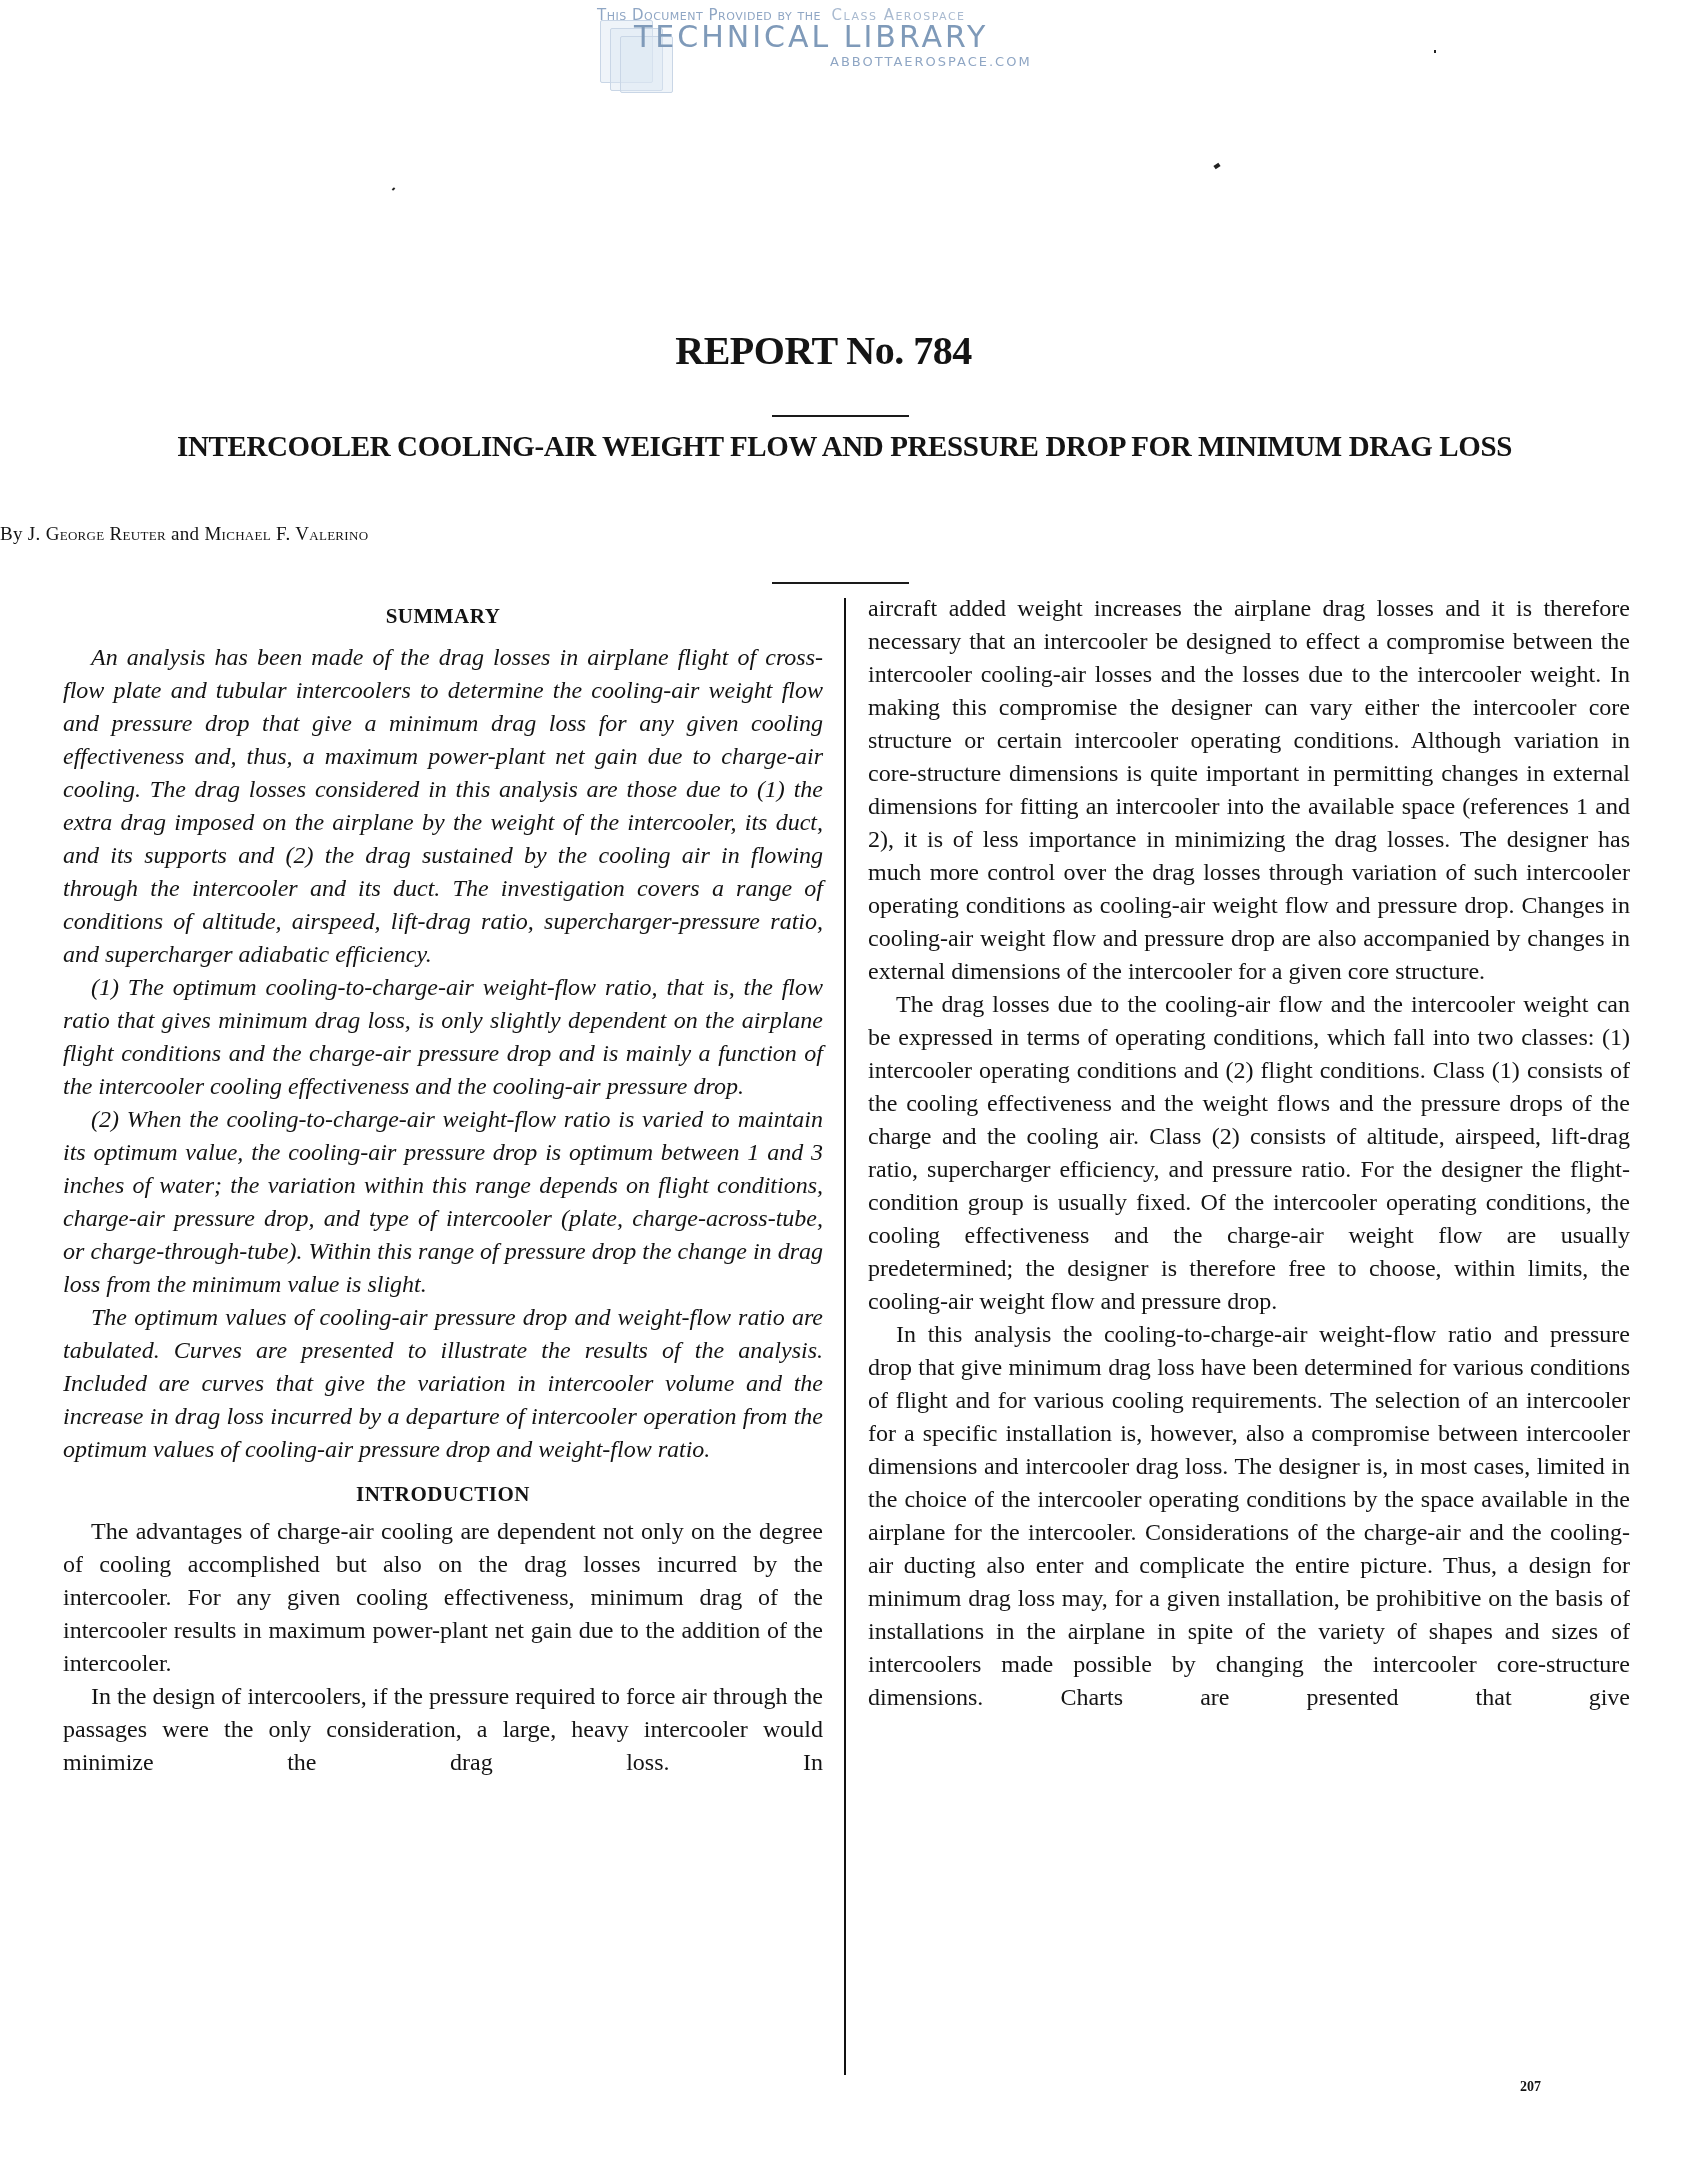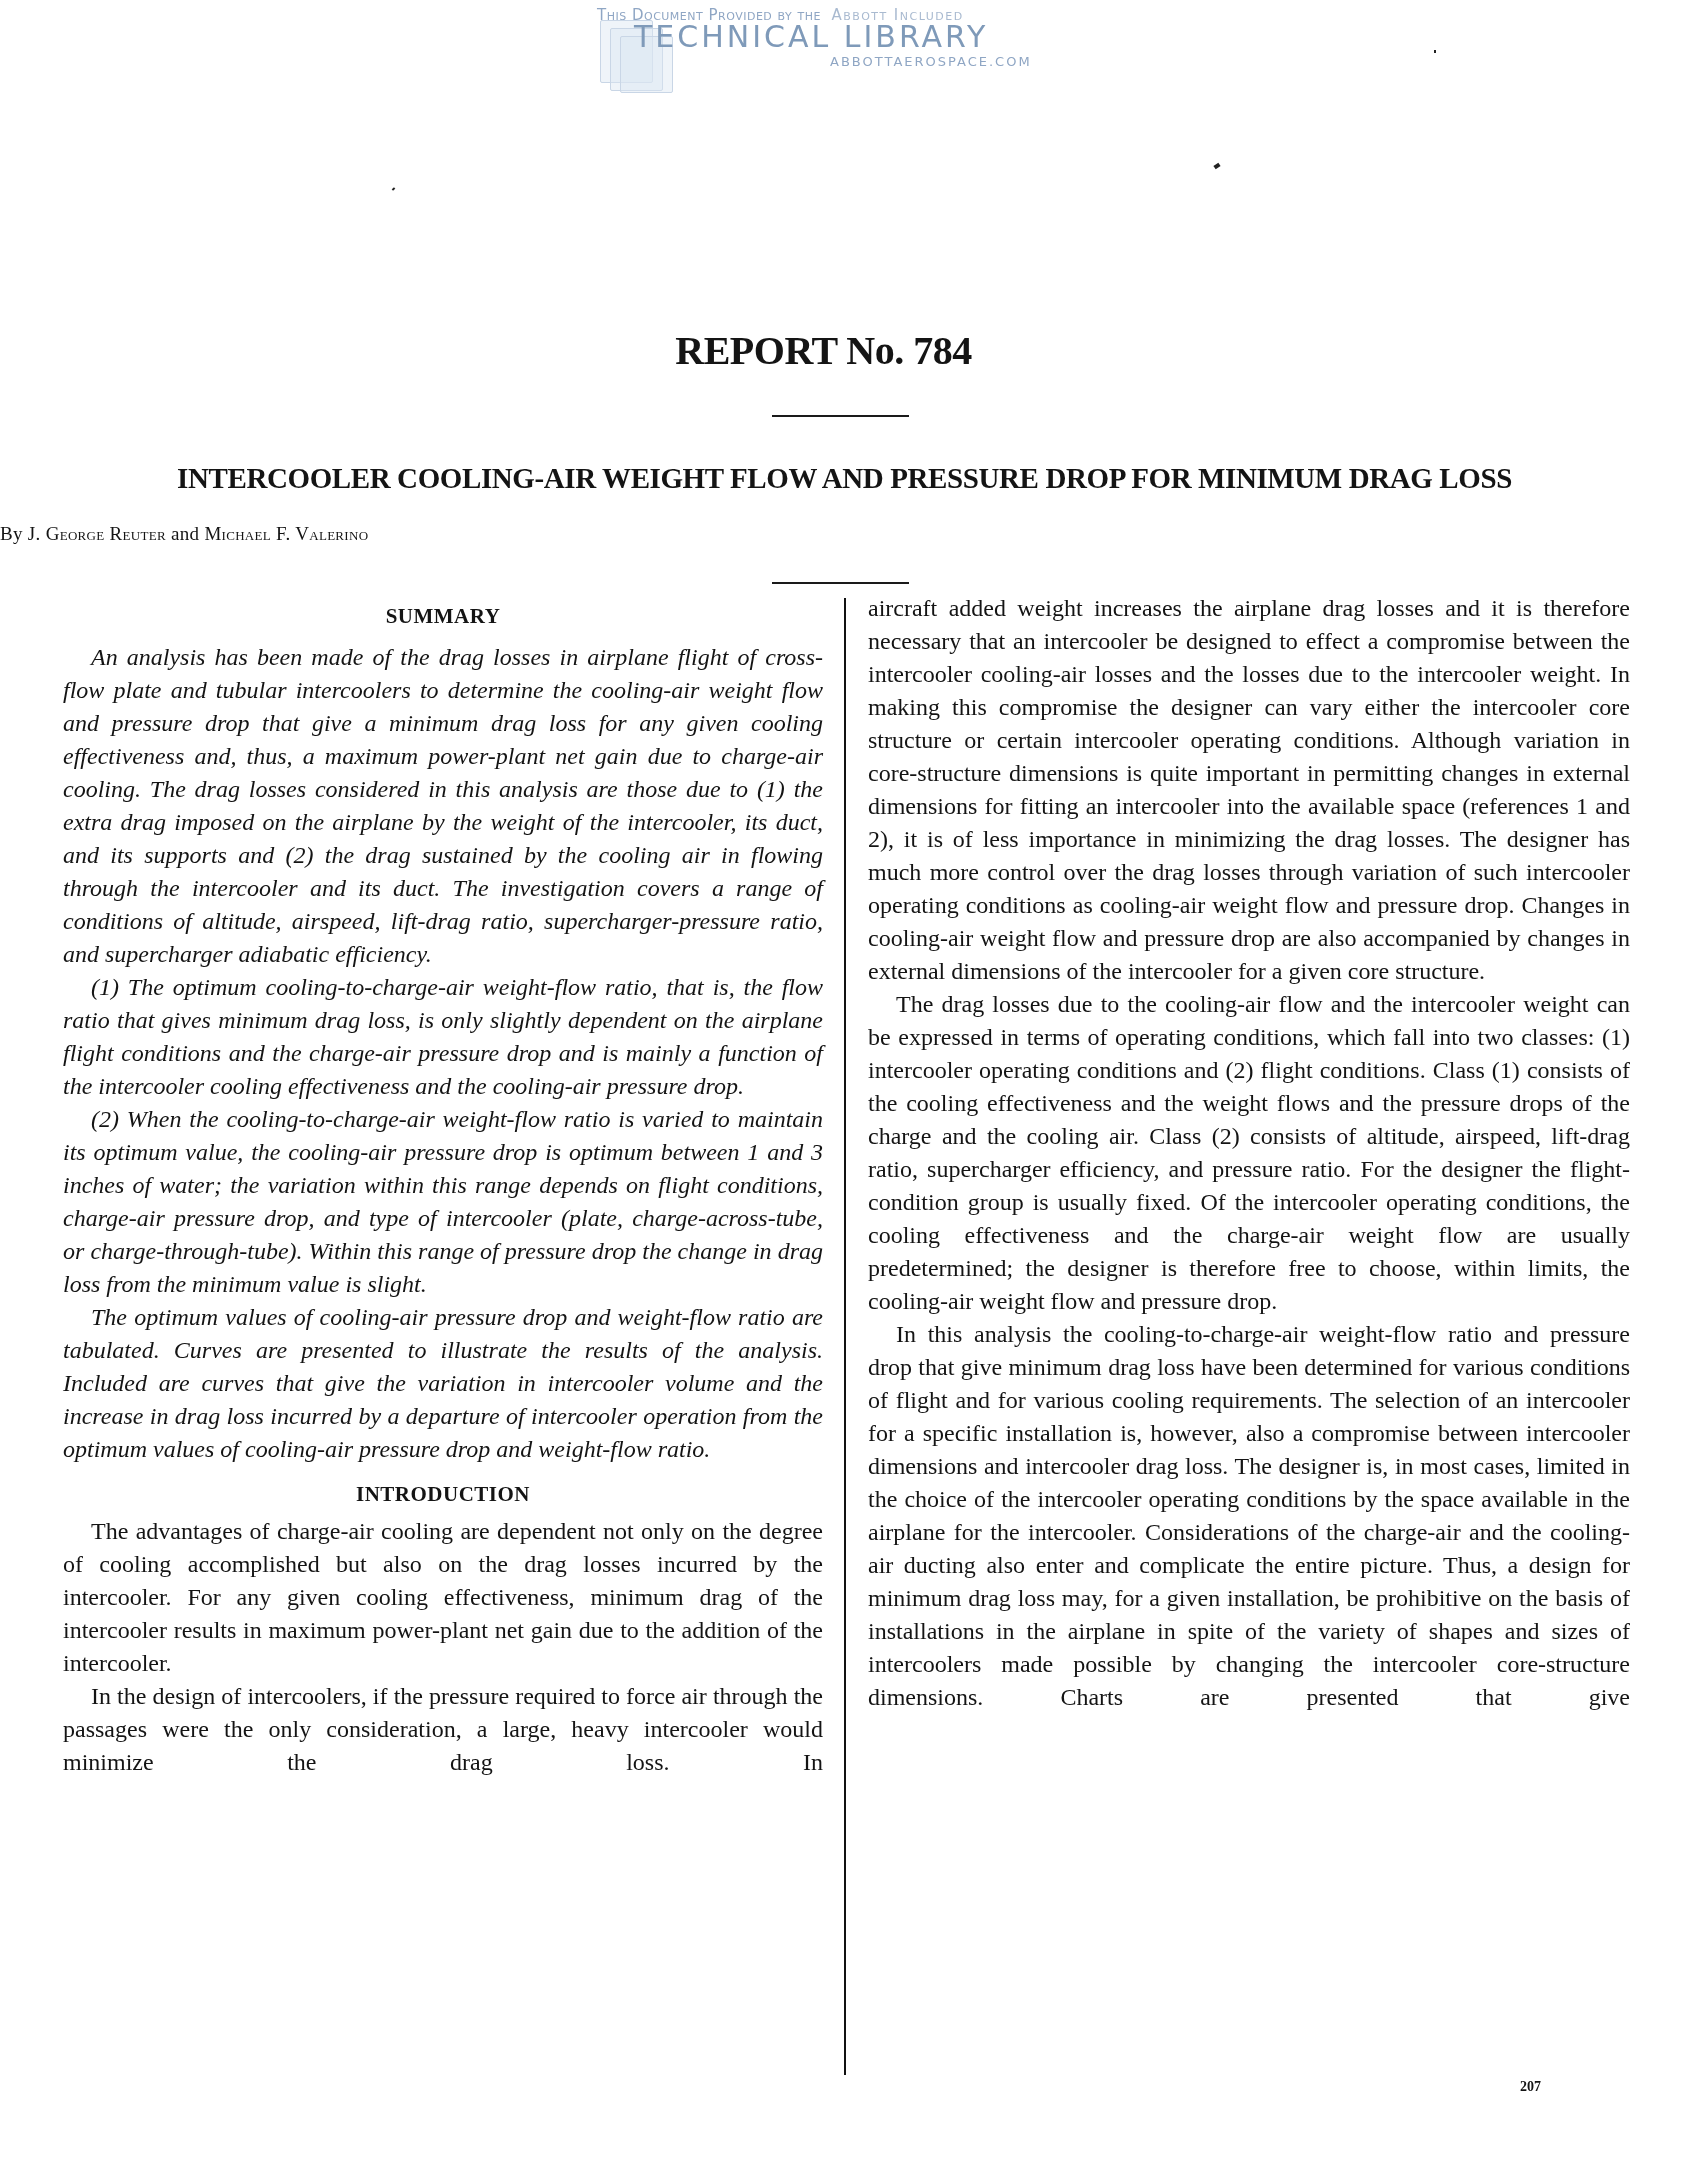--- a/index.html
+++ b/index.html
@@ -15,21 +15,21 @@
   .wm-line2 { position: absolute; left: 40px; top: 17px; font-family: "DejaVu Sans", sans-serif;
               font-size: 30px; letter-spacing: 3px; color: #7f9ab9; white-space: nowrap; font-weight: normal; text-align: right; }
   .wm-line3 { position: absolute; left: 236px; top: 52px; font-family: "DejaVu Sans", sans-serif;
               font-size: 13px; letter-spacing: 2px; color: #8fa6c4; white-space: nowrap; }
 
   .speck { position: absolute; background: #222; }
 
   .report-no { position: absolute; left: 0; width: 1647px; top: 327px; text-align: center;
                font-family: "Liberation Serif", serif; font-weight: bold; font-size: 40px; letter-spacing: -0.5px; }
   .rule { position: absolute; height: 2px; background: #1a1a1a; }
-  .title { position: absolute; left: 89px; width: 1511px; top: 462px; text-align: center;
+  .title { position: absolute; left: 89px; width: 1511px; top: 430px; text-align: center;
            font-family: "Liberation Serif", serif; font-weight: bold; font-size: 29px; line-height: 33px; letter-spacing: -0.4px; }
   .byline { position: absolute; left: 0; width: 1539px; top: 523px; 
             font-family: "Liberation Serif", serif; font-size: 19px; letter-spacing: 0.3px; }
   .byline .sc { font-variant: small-caps; }
 
   .col { position: absolute; top: 600px; font-family: "Liberation Serif", serif; font-size: 24px; line-height: 33px; text-align: justify; }
   .col.left { left: 63px; width: 760px; }
   .col.right { left: 868px; width: 762px; top: 592px; }
   .col p { margin: 0; text-indent: 28px; hyphens: manual; }
   .col p.noindent { text-indent: 0; }
@@ -46,21 +46,21 @@
 <body>
 
 <div class="watermark">
   <div class="wm-pages">
     <span style="left:0px; top:8px; width:51px; height:61px;"></span>
     <span style="left:10px; top:16px; width:51px; height:61px;"></span>
     <span style="left:20px; top:24px; width:51px; height:55px;"></span>
   </div>
   <div class="wm-line1">
     <span>This Document Provided by the</span>
-    &nbsp;<span class="abbott">Abbott Included</span>
+    &nbsp;<span class="abbott">Class Aerospace</span>
   </div>
   <div class="wm-line2">TECHNICAL LIBRARY</div>
   <div class="wm-line3">ABBOTTAEROSPACE.COM</div>
 </div>
 
 <div class="speck" style="left:1214px; top:164px; width:6px; height:4px; transform:rotate(-35deg);"></div>
 <div class="speck" style="left:392px; top:188px; width:3px; height:2px; transform:rotate(-40deg);"></div>
 <div class="speck" style="left:1434px; top:50px; width:2px; height:3px;"></div>
 
 <div class="report-no">REPORT No. 784</div>

